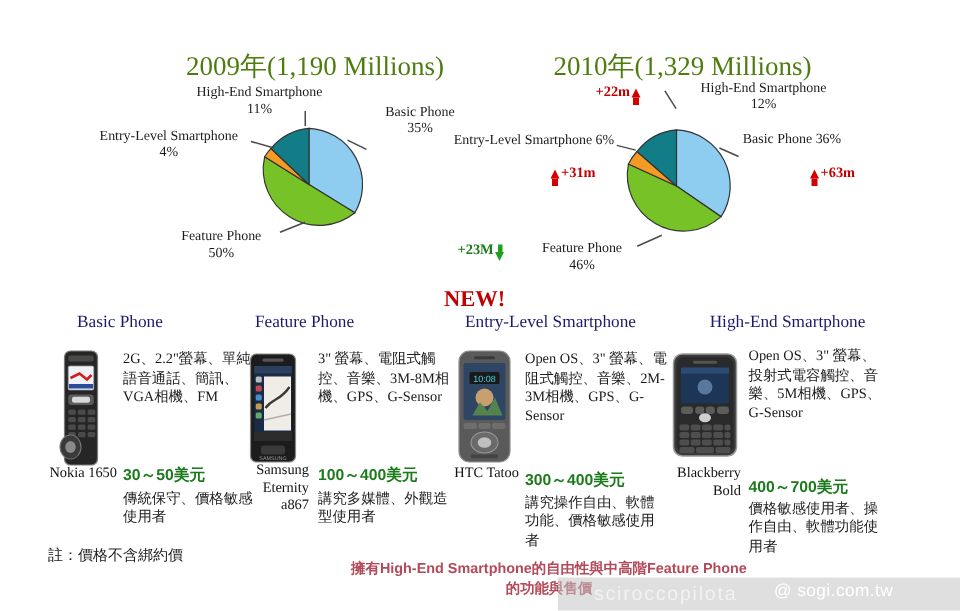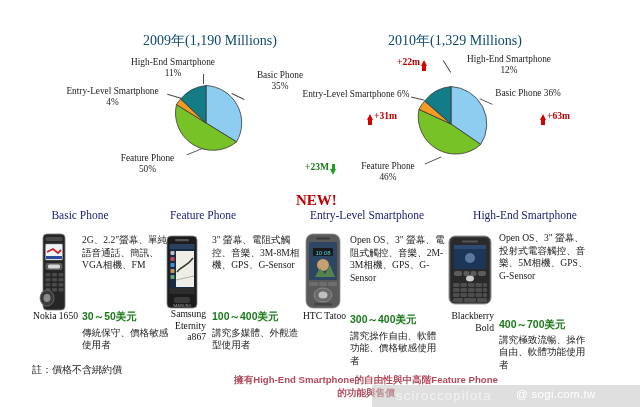--- a/index.html
+++ b/index.html
@@ -19,22 +19,22 @@
     font-family:"Liberation Sans",sans-serif;
     font-weight:bold;
     font-size:14.5px;
     color:#2b2b8f;
     letter-spacing:0.4px;
   }
 
   
   .chart-head{
     position:absolute;
-    font-size:14px;
-    color:#0c4a6e;
+    font-size:18px;
+    color:#4d7c0f;
     white-space:nowrap;
   }
   #head-left{left:120px;top:32px;width:180px;text-align:center;}
   #head-right{left:360px;top:32px;width:190px;text-align:center;}
 
   
   .pie-wrap{position:absolute;}
   .pie-svg{display:block;}
 
   
@@ -395,21 +395,21 @@
             <rect x="36" y="61" width="4" height="4" rx="1.2"></rect>
           <rect x="6" y="66" width="10" height="4" rx="1.2"></rect>
             <rect x="17" y="66" width="12" height="4" rx="1.2"></rect>
             <rect x="30" y="66" width="10" height="4" rx="1.2"></rect>
         </g>
       </svg>
     </div>
     <div class="pname" style="left:-3px;top:78px;width:52px;">Blackberry Bold</div>
     <div class="spec" style="left:54px;width:90px;top:0px;">Open OS、3" 螢幕、投射式電容觸控、音樂、5M相機、GPS、G-Sensor</div>
     <div class="price" style="left:54px;top:86px;">400～700美元</div>
-    <div class="persona" style="left:54px;top:102px;width:90px;">講究極致流暢、操作自由、軟體功能使用者</div>
+    <div class="persona" style="left:54px;top:102px;width:90px;">價格敏感使用者、操作自由、軟體功能使用者</div>
   </div>
 
   <div class="note2">註：價格不含綁約價</div>
 
   <div class="footer">擁有High-End Smartphone的自由性與中高階Feature Phone的功能與售價</div>
 
   <div class="wm-bar"></div>
   <div class="wm-text">sciroccopilota</div>
   <div class="wm-site">@ sogi.com.tw</div>
 

